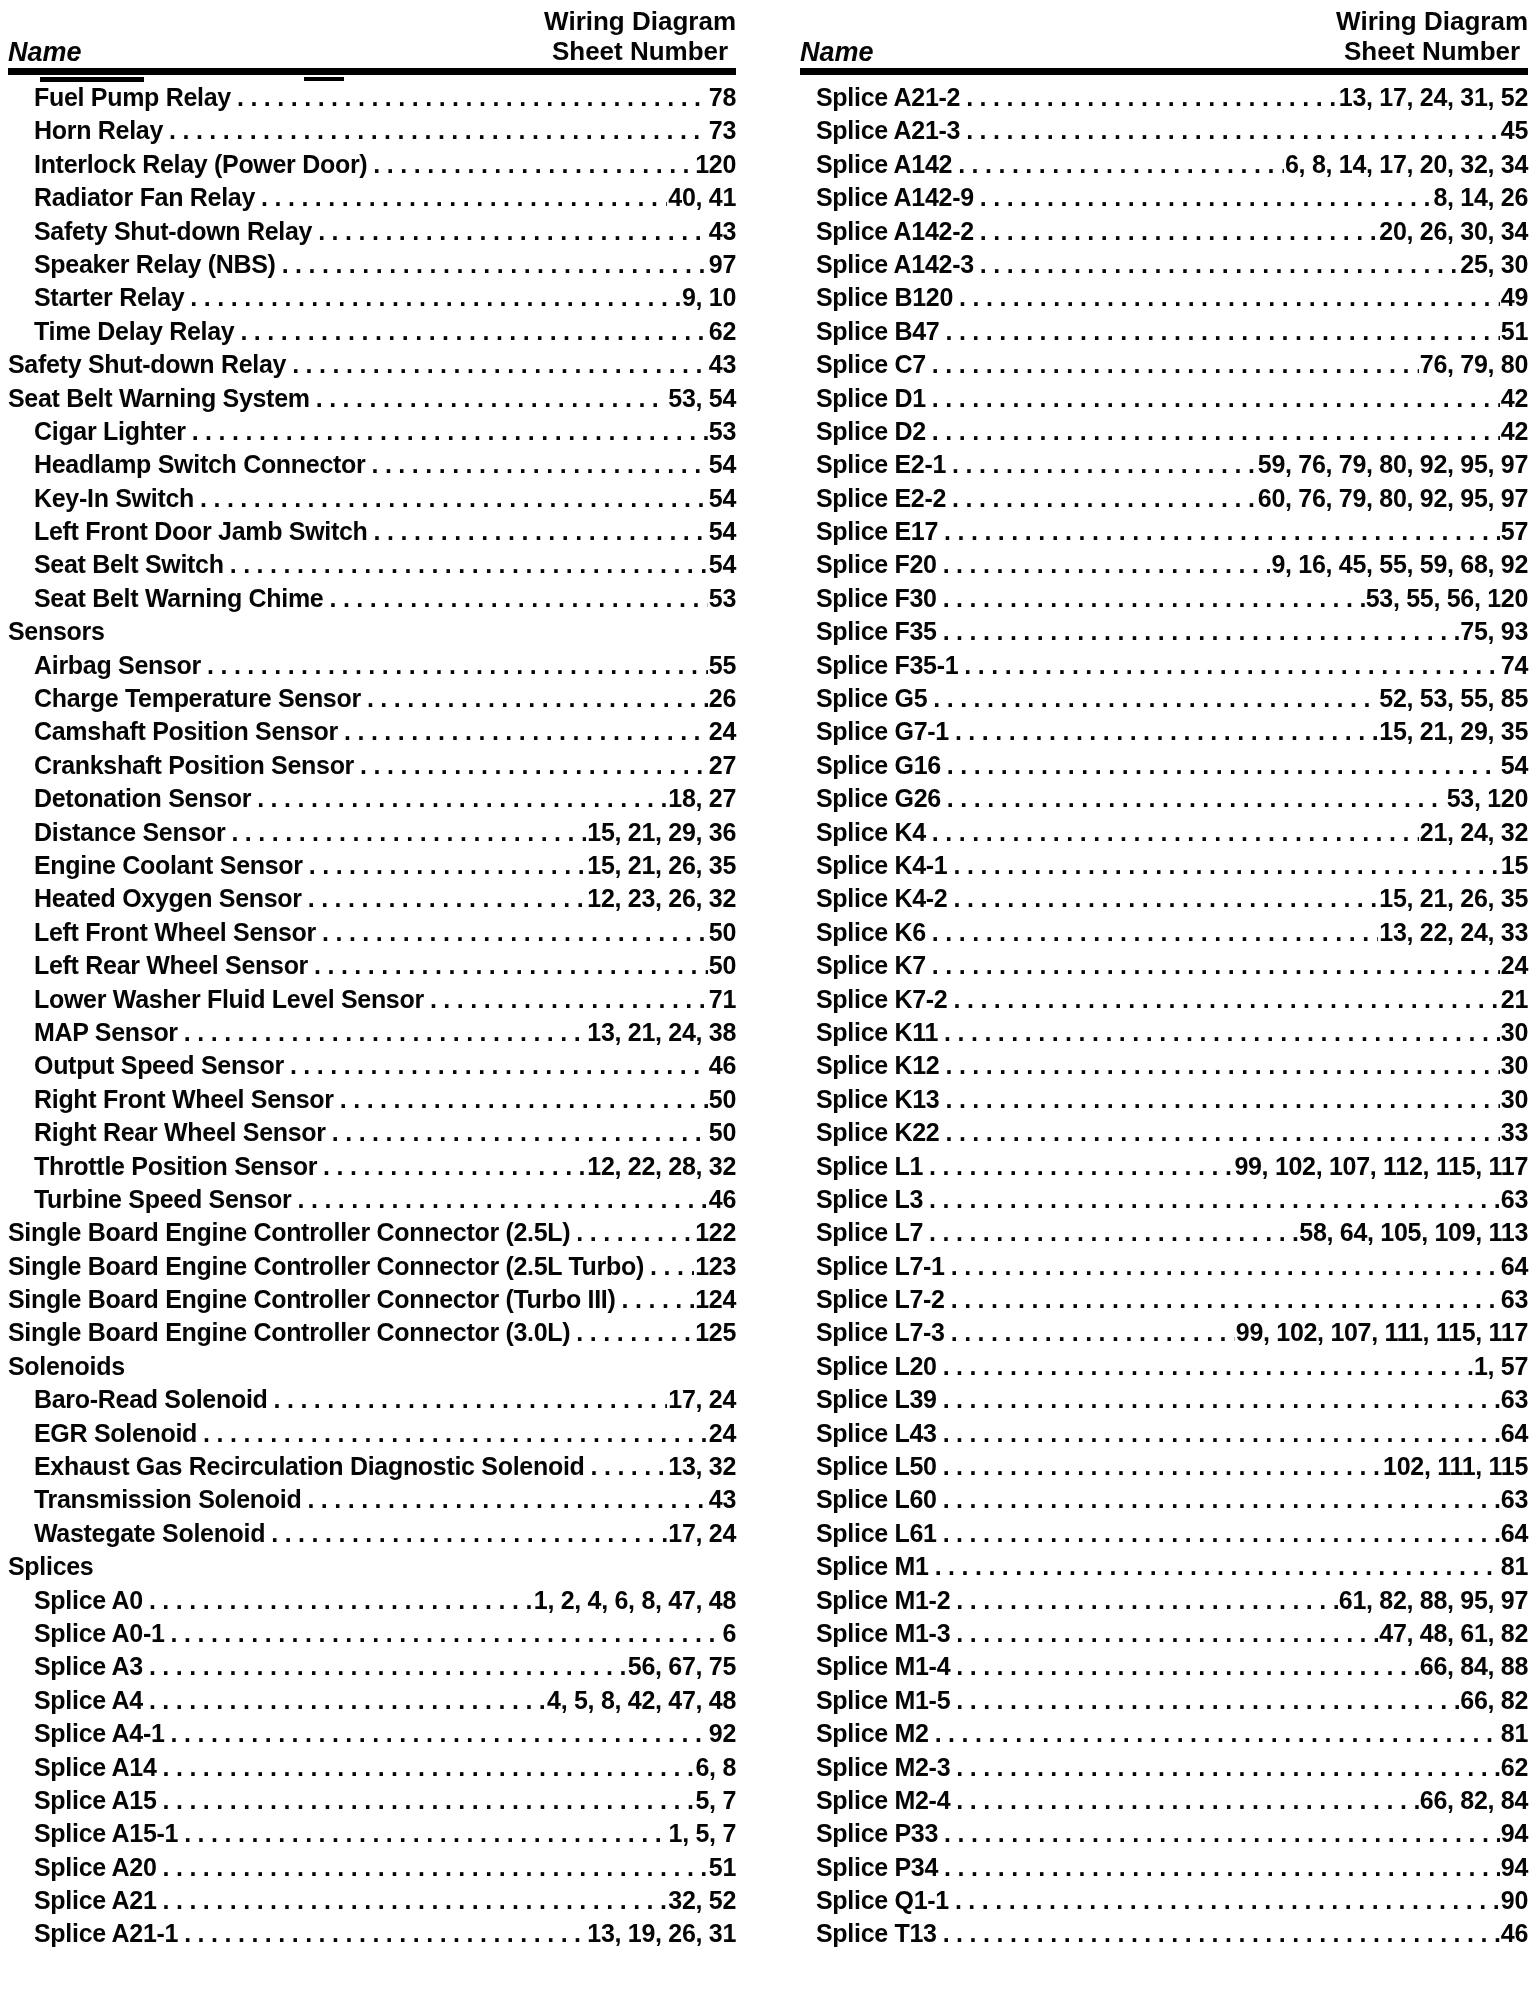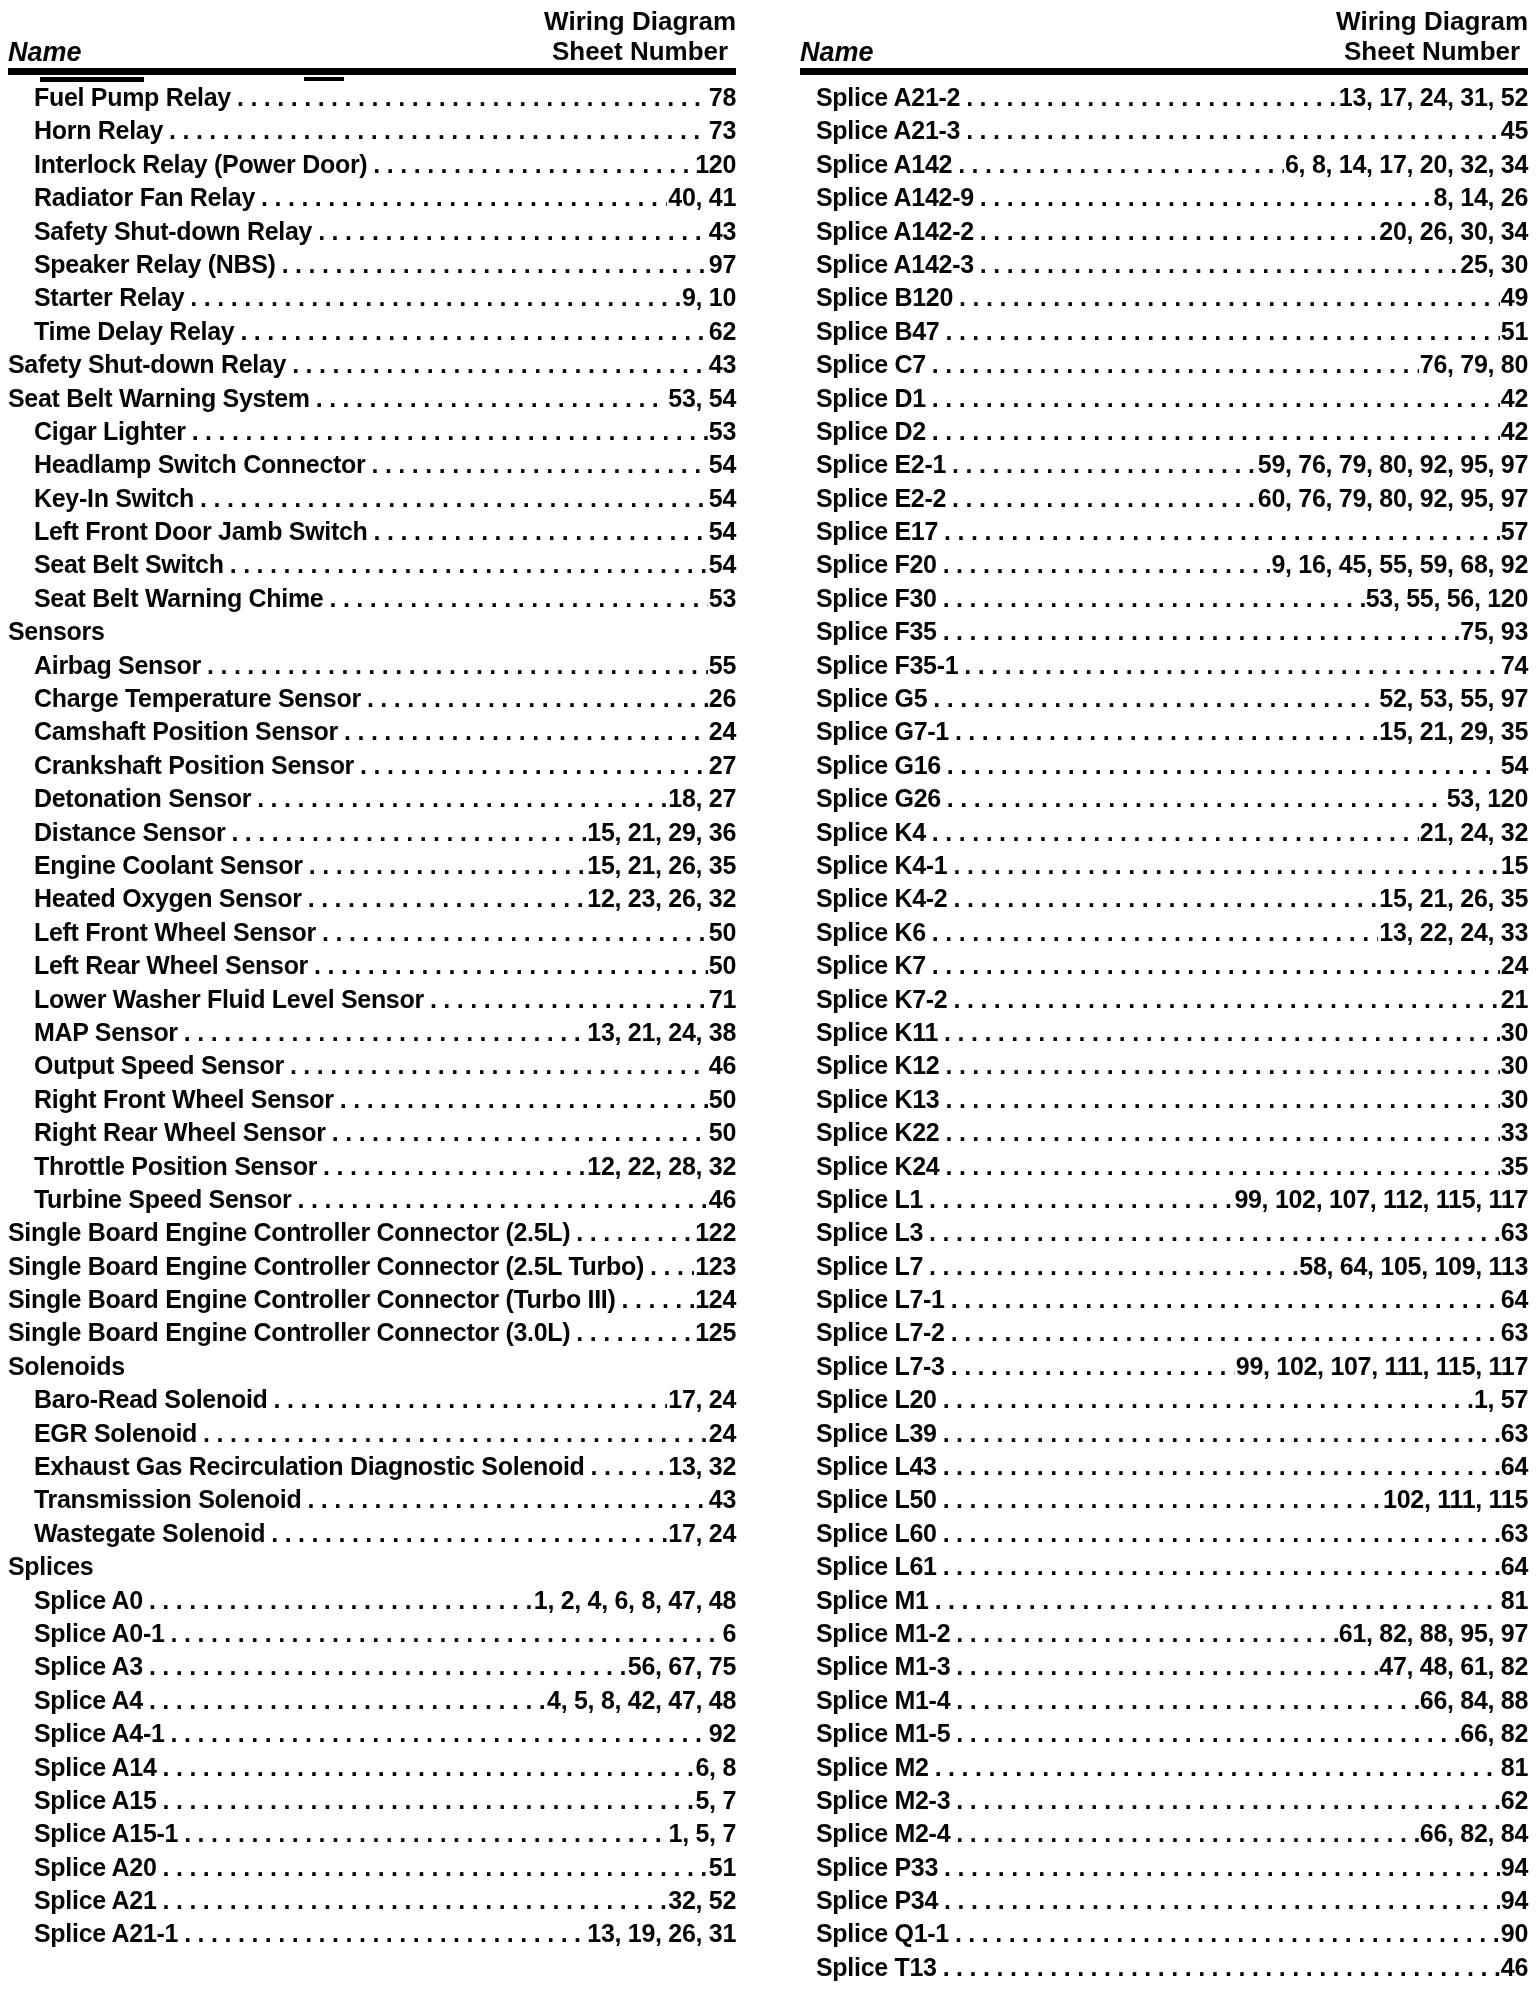--- a/index.html
+++ b/index.html
@@ -473,21 +473,21 @@
           <span class="pages">75, 93</span>
         </div>
         <div class="row indent">
           <span class="label">Splice F35-1</span>
           <span class="leader"></span>
           <span class="pages">74</span>
         </div>
         <div class="row indent">
           <span class="label">Splice G5</span>
           <span class="leader"></span>
-          <span class="pages">52, 53, 55, 97</span>
+          <span class="pages">52, 53, 55, 85</span>
         </div>
         <div class="row indent">
           <span class="label">Splice G7-1</span>
           <span class="leader"></span>
           <span class="pages">15, 21, 29, 35</span>
         </div>
         <div class="row indent">
           <span class="label">Splice G16</span>
           <span class="leader"></span>
           <span class="pages">54</span>
@@ -539,25 +539,20 @@
         </div>
         <div class="row indent">
           <span class="label">Splice K13</span>
           <span class="leader"></span>
           <span class="pages">30</span>
         </div>
         <div class="row indent">
           <span class="label">Splice K22</span>
           <span class="leader"></span>
           <span class="pages">33</span>
-        </div>
-        <div class="row indent">
-          <span class="label">Splice K24</span>
-          <span class="leader"></span>
-          <span class="pages">35</span>
         </div>
         <div class="row indent">
           <span class="label">Splice L1</span>
           <span class="leader"></span>
           <span class="pages">99, 102, 107, 112, 115, 117</span>
         </div>
         <div class="row indent">
           <span class="label">Splice L3</span>
           <span class="leader"></span>
           <span class="pages">63</span>

